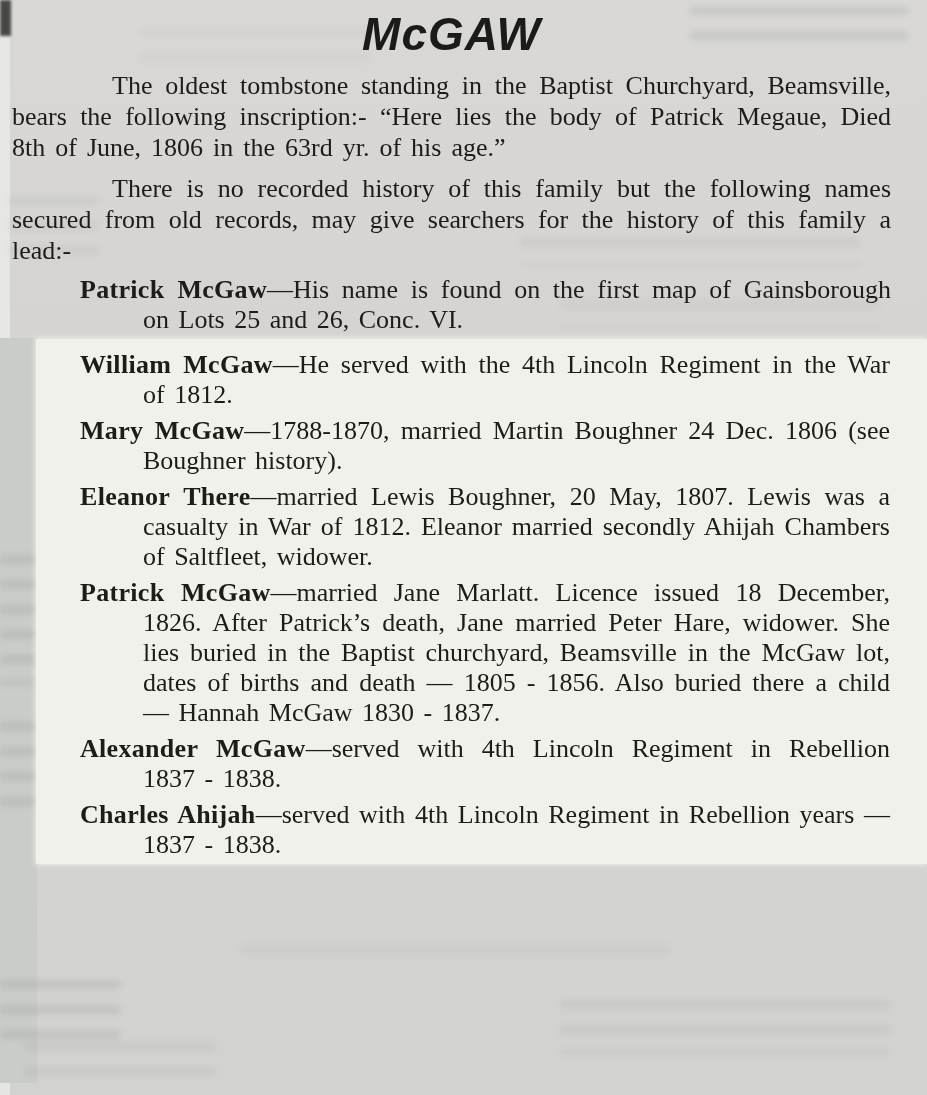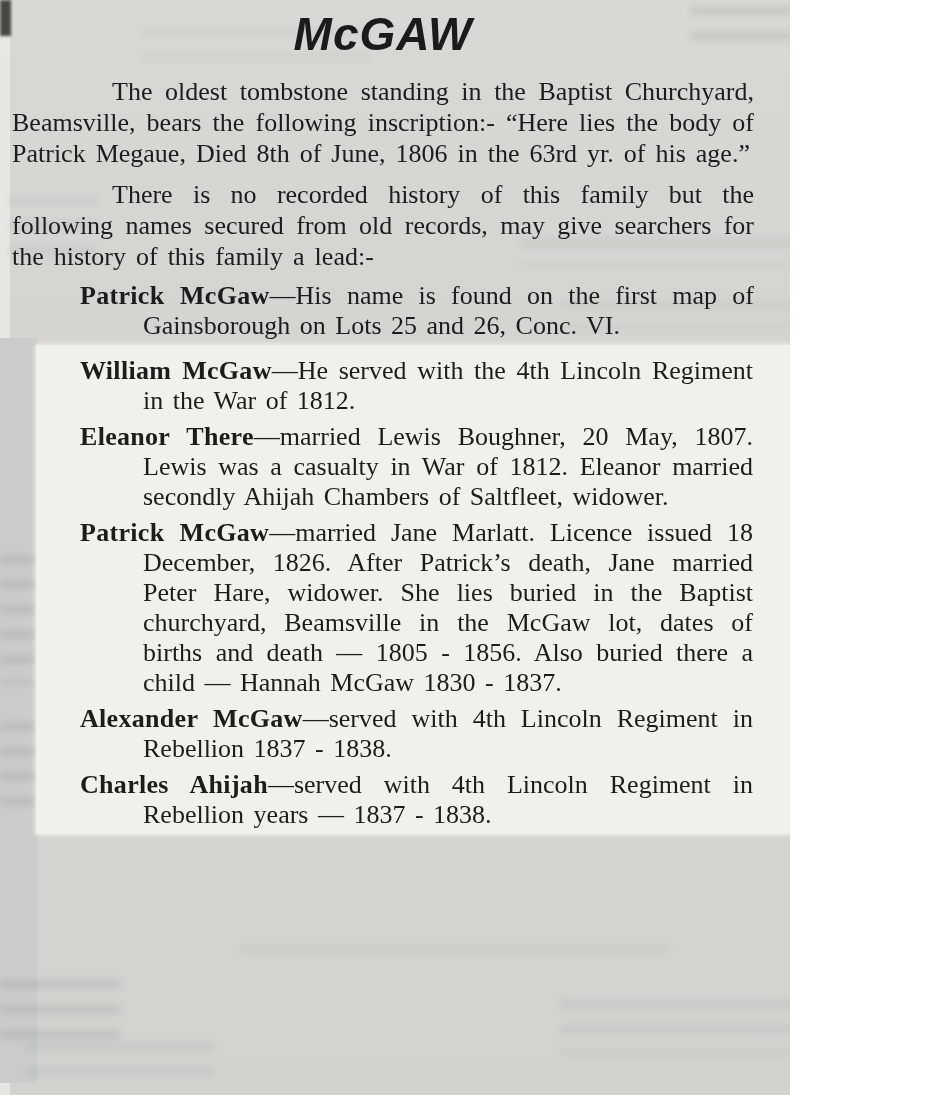--- a/index.html
+++ b/index.html
@@ -1,20 +1,20 @@
 <!DOCTYPE html>
 <html><head>
 <meta charset="utf-8">
 <style>
   html, body { margin: 0; padding: 0; }
   body { width: 927px; height: 1095px; overflow: hidden; }
 
   .page {
     position: relative;
-    width: 790px;
+    width: 927px;
     height: 1095px;
     background: linear-gradient(180deg, #d9d8d5 0%, #d5d4d1 30%, #d2d2cf 100%);
     font-family: "Liberation Serif", "DejaVu Serif", serif;
     color: #1d1c1a;
     overflow: hidden;
   }
 
   
   .scan-edge {
     position: absolute; left: 0; top: 0; width: 10px; height: 1095px;
@@ -65,21 +65,21 @@
   }
 
   .para {
     margin: 0;
     font-size: 26px;
     line-height: 31px;
     text-align: justify;
     text-indent: 100px;
     word-spacing: 3.5px;
   }
-  .para.p1 { margin-top: 16px; }
+  .para.p1 { margin-top: 10px; }
   .para.p2 { margin-top: 10px; }
 
   .entry {
     font-size: 26px;
     line-height: 30px;
     text-align: justify;
     word-spacing: 3px;
     margin: 0 0 6px 131px;
     text-indent: -63px;
     padding-left: 0;
@@ -135,20 +135,23 @@
       <span class="entry-name">Patrick McGaw</span><span class="entry-text">—His name is found on the first map of Gainsborough on Lots 25 and 26, Conc. VI.</span>
     </div>
 
     <div class="white-panel">
 
       <div class="entry">
         <span class="entry-name">William McGaw</span><span class="entry-text">—He served with the 4th Lincoln Regiment in the War of 1812.</span>
       </div>
 
 
+      <div class="entry">
+        <span class="entry-name">Mary McGaw</span><span class="entry-text">—1788-1870, married Martin Boughner 24 Dec. 1806 (see Boughner history).</span>
+      </div>
 
       <div class="entry">
         <span class="entry-name">Eleanor There</span><span class="entry-text">—married Lewis Boughner, 20 May, 1807. Lewis was a casualty in War of 1812. Eleanor married secondly Ahijah Chambers of Saltfleet, widower.</span>
       </div>
 
 
 
       <div class="entry">
         <span class="entry-name">Patrick McGaw</span><span class="entry-text">—married Jane Marlatt. Licence issued 18 December, 1826. After Patrick’s death, Jane married Peter Hare, widower. She lies buried in the Baptist churchyard, Beamsville in the McGaw lot, dates of births and death — 1805 - 1856. Also buried there a child — Hannah McGaw 1830 - 1837.</span>
       </div>

